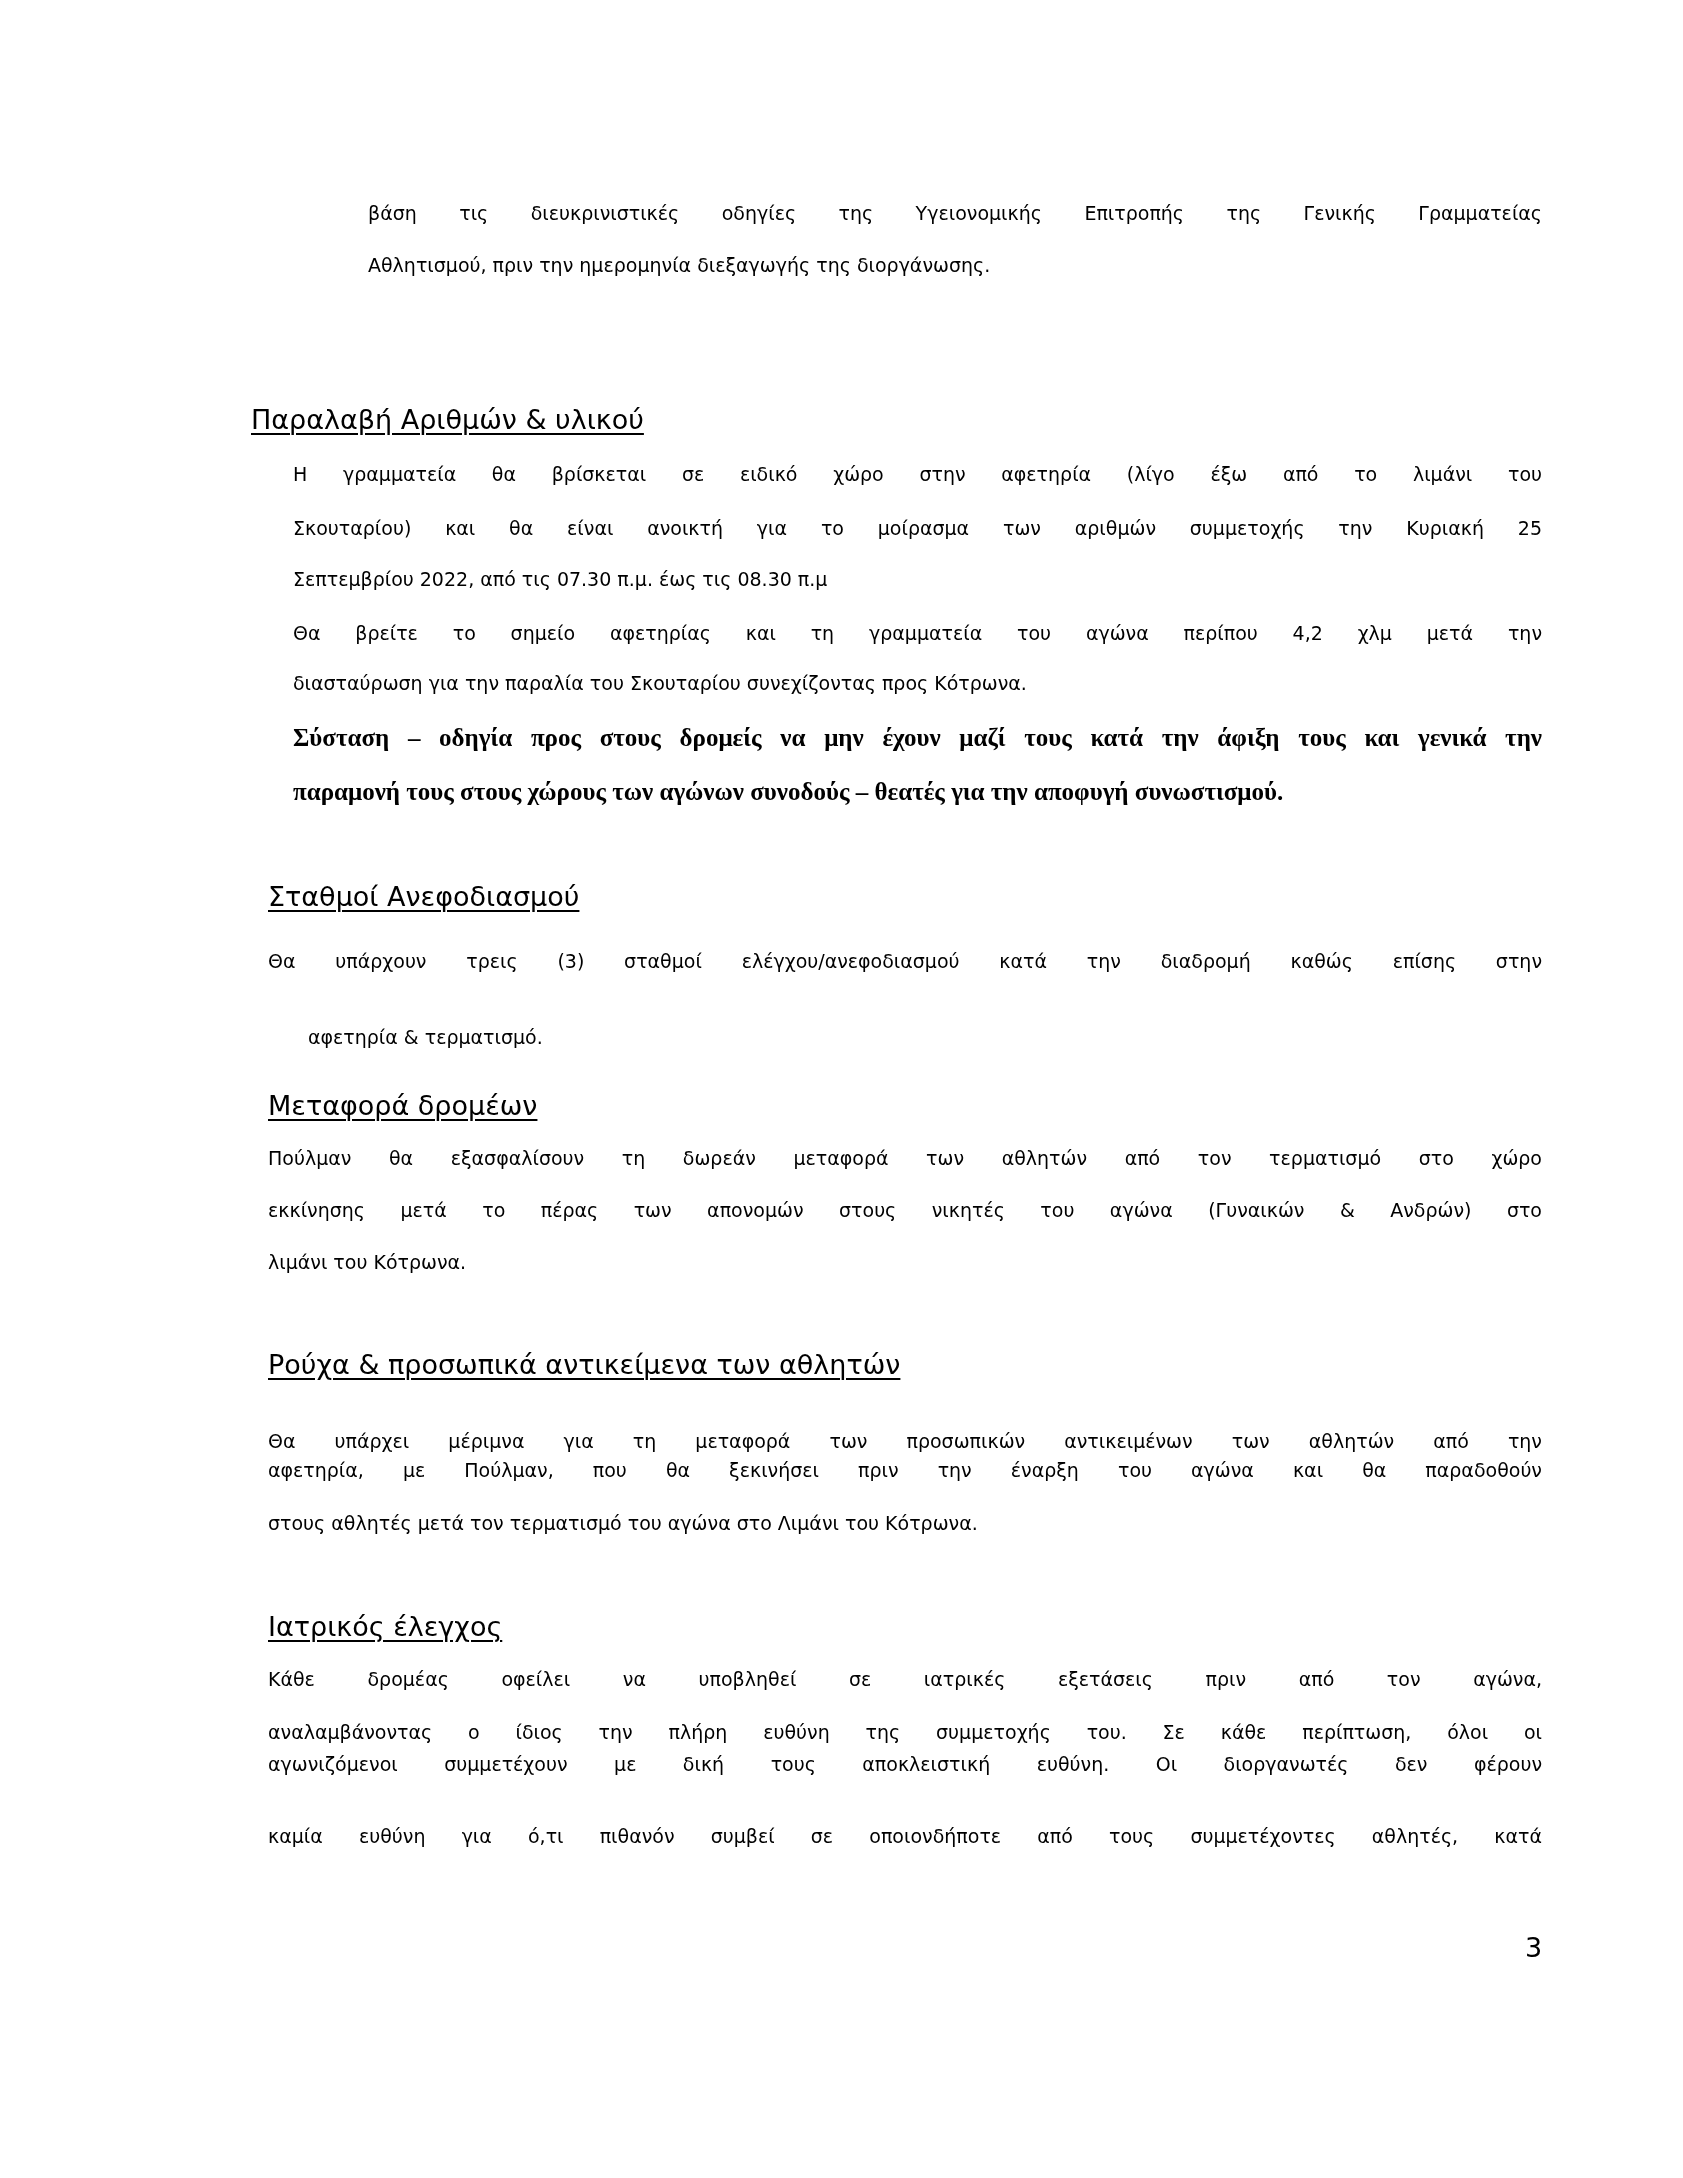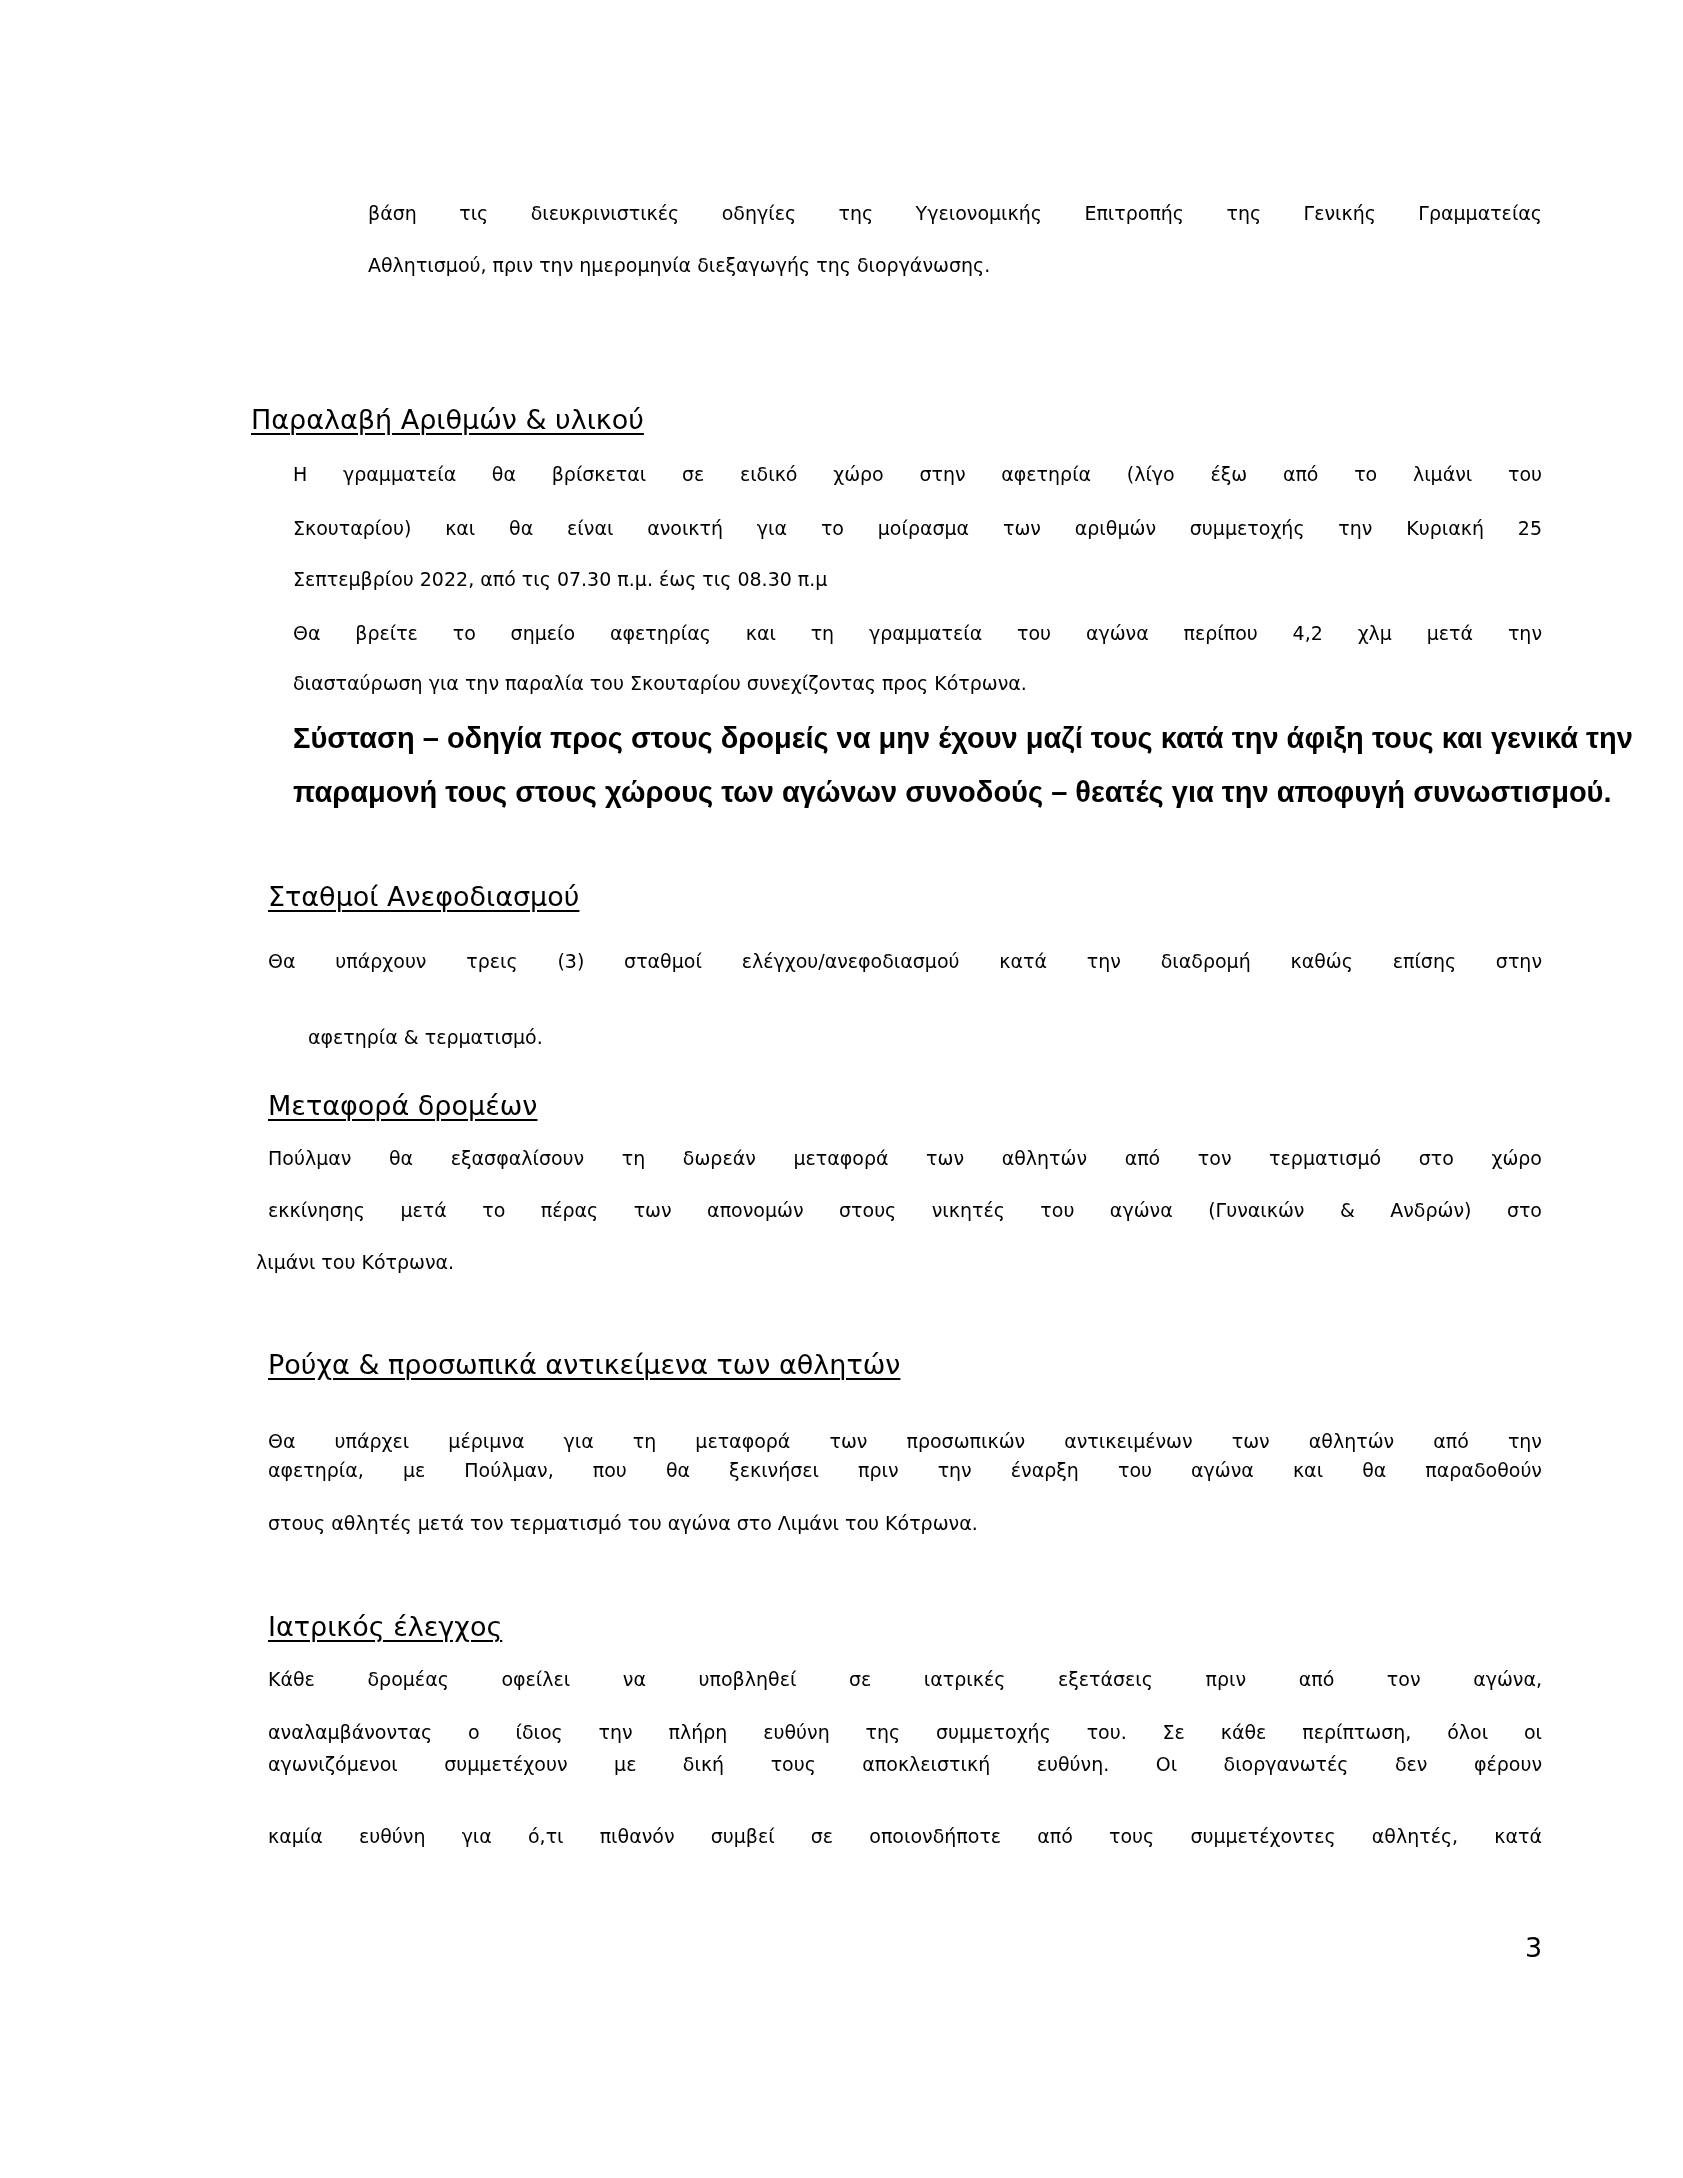--- a/index.html
+++ b/index.html
@@ -2,21 +2,21 @@
 <html><head>
 <meta charset="utf-8">
 <style>
   html, body { margin:0; padding:0; background:#ffffff; }
   body { width:1683px; height:2178px; position:relative; overflow:hidden;
          font-family:"DejaVu Sans", sans-serif; color:#000; }
   .line { position:absolute; font-size:19px; line-height:34px; white-space:nowrap; }
   .just { text-align:justify; text-align-last:justify; }
   .heading { position:absolute; font-size:27px; line-height:34px; text-decoration:underline;
              text-underline-offset:4px; text-decoration-thickness:2px; white-space:nowrap; }
-  .bold { font-family:Liberation Sans, sans-serif; font-weight:bold; font-size:29px; }
+  .bold { font-family:Liberation Serif, serif; font-weight:bold; font-size:25px; }
   .pagenum { position:absolute; font-size:27px; line-height:34px; }
 </style>
 </head>
 <body>
 
 <div class="line just" style="left:368px; top:196px; width:1174px;">βάση τις διευκρινιστικές οδηγίες της Υγειονομικής Επιτροπής της Γενικής Γραμματείας</div>
 <div class="line" style="left:368px; top:248px;">Αθλητισμού, πριν την ημερομηνία διεξαγωγής της διοργάνωσης.</div>
 
 <div class="heading" style="left:251px; top:403px;text-align:right;">Παραλαβή Αριθμών &amp; υλικού</div>
 <div class="line just" style="left:293px; top:457px; width:1249px;">Η γραμματεία θα βρίσκεται σε ειδικό χώρο στην αφετηρία (λίγο έξω από το λιμάνι του</div>
@@ -27,21 +27,21 @@
 <div class="line bold just" style="left:293px; top:721px; width:1249px;">Σύσταση – οδηγία προς στους δρομείς να μην έχουν μαζί τους κατά την άφιξη τους και γενικά την</div>
 <div class="line bold" style="left:293px; top:775px;">παραμονή τους στους χώρους των αγώνων συνοδούς – θεατές για την αποφυγή συνωστισμού.</div>
 
 <div class="heading" style="left:268px; top:880px;">Σταθμοί Ανεφοδιασμού</div>
 <div class="line just" style="left:268px; top:944px; width:1274px;">Θα υπάρχουν τρεις (3) σταθμοί ελέγχου/ανεφοδιασμού κατά την διαδρομή καθώς επίσης στην</div>
 <div class="line" style="left:268px; top:1020px;margin-left:40px;">αφετηρία &amp; τερματισμό.</div>
 
 <div class="heading" style="left:268px; top:1089px;">Μεταφορά δρομέων</div>
 <div class="line just" style="left:268px; top:1141px; width:1274px;">Πούλμαν θα εξασφαλίσουν τη δωρεάν μεταφορά των αθλητών από τον τερματισμό στο χώρο</div>
 <div class="line just" style="left:268px; top:1193px; width:1274px;">εκκίνησης μετά το πέρας των απονομών στους νικητές του αγώνα (Γυναικών &amp; Ανδρών) στο</div>
-<div class="line" style="left:256px; top:1245px;">λιμάνι του Κότρωνα.</div>
+<div class="line" style="left:268px; top:1245px;">λιμάνι του Κότρωνα.</div>
 
 <div class="heading" style="left:268px; top:1348px;">Ρούχα &amp; προσωπικά αντικείμενα των αθλητών</div>
 <div class="line just" style="left:268px; top:1424px; width:1274px;">Θα υπάρχει μέριμνα για τη μεταφορά των προσωπικών αντικειμένων των αθλητών  από την</div>
 <div class="line just" style="left:268px; top:1453px; width:1274px;">αφετηρία, με Πούλμαν, που θα ξεκινήσει πριν την έναρξη του αγώνα και θα παραδοθούν</div>
 <div class="line" style="left:268px; top:1506px;">στους αθλητές μετά τον τερματισμό του αγώνα στο Λιμάνι του Κότρωνα.</div>
 
 <div class="heading" style="left:268px; top:1610px;">Ιατρικός έλεγχος</div>
 <div class="line just" style="left:268px; top:1662px; width:1274px;">Κάθε δρομέας οφείλει να υποβληθεί σε ιατρικές εξετάσεις πριν από τον αγώνα,</div>
 <div class="line just" style="left:268px; top:1715px; width:1274px;">αναλαμβάνοντας ο ίδιος την πλήρη ευθύνη της συμμετοχής του. Σε κάθε περίπτωση, όλοι οι</div>
 <div class="line just" style="left:268px; top:1747px; width:1274px;">αγωνιζόμενοι συμμετέχουν με δική τους αποκλειστική ευθύνη. Οι διοργανωτές δεν φέρουν</div>

